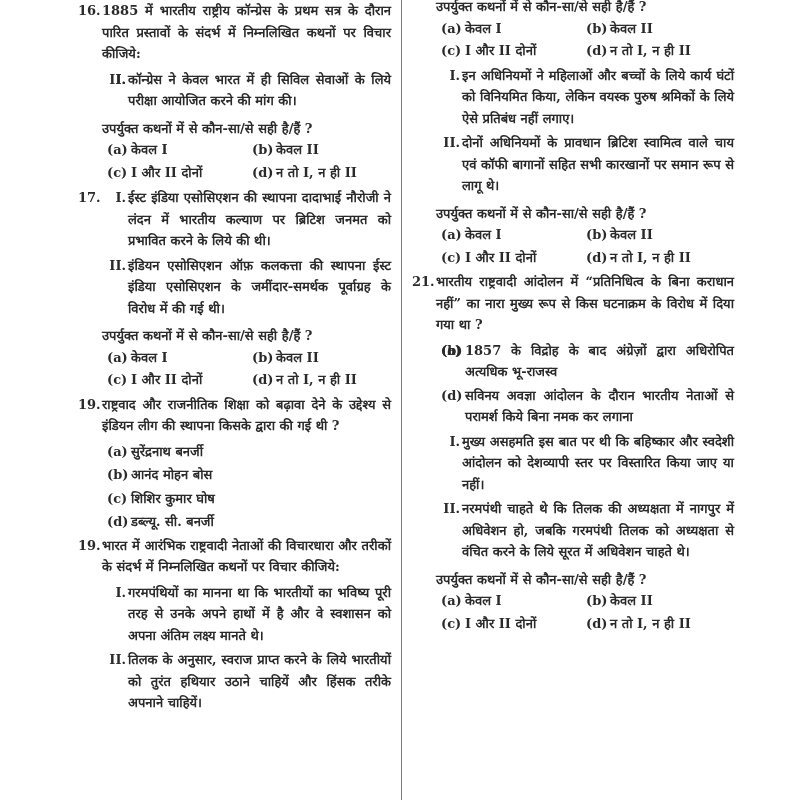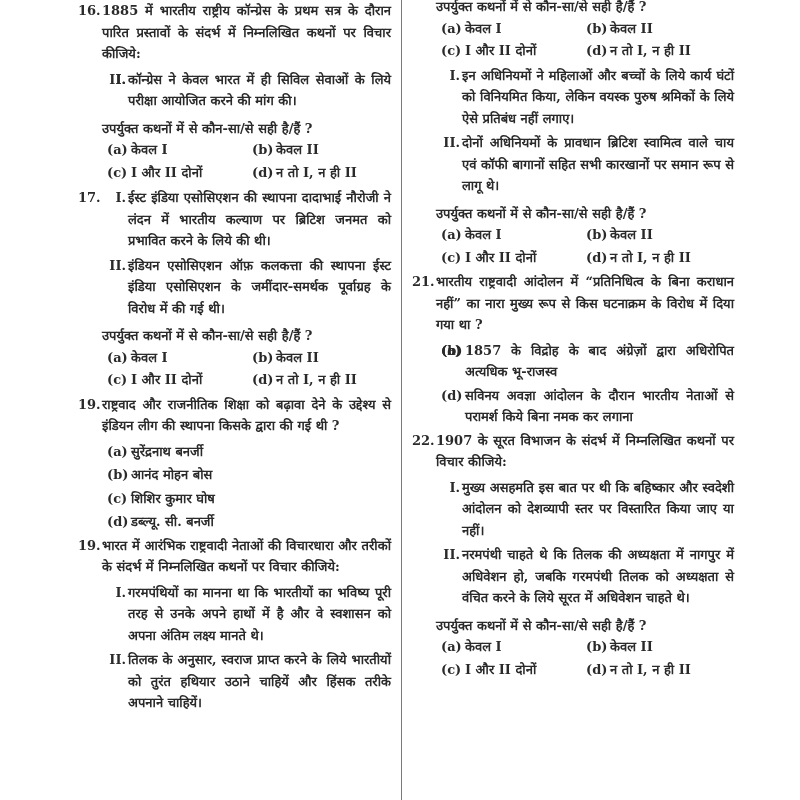--- a/index.html
+++ b/index.html
@@ -137,24 +137,20 @@
     </div>
     <div class="opts1">
       <div class="opt"><span class="ol">(a)</span></div>
       <div class="opt"><span class="ol">(b)</span></div>
       <div class="opt"><span class="ol">(c)</span><span>1857 के विद्रोह के बाद अंग्रेज़ों द्वारा अधिरोपित अत्यधिक भू-राजस्व</span></div>
       <div class="opt"><span class="ol">(d)</span><span>सविनय अवज्ञा आंदोलन के दौरान भारतीय नेताओं से परामर्श किये बिना नमक कर लगाना</span></div>
     </div>
   </div>
 
   <div>
-    <div class="q">
-      <span class="qnum">22.</span>
-      <span>1907 के सूरत विभाजन के संदर्भ में निम्नलिखित कथनों पर विचार कीजिये:</span>
-    </div>
     <div class="stmt">
       <span class="snum">I.</span>
       <span>मुख्य असहमति इस बात पर थी कि बहिष्कार और स्वदेशी आंदोलन को देशव्यापी स्तर पर विस्तारित किया जाए या नहीं।</span>
     </div>
     <div class="stmt two">
       <span class="snum">II.</span>
       <span>नरमपंथी चाहते थे कि तिलक की अध्यक्षता में नागपुर में अधिवेशन हो, जबकि गरमपंथी तिलक को अध्यक्षता से वंचित करने के लिये सूरत में अधिवेशन चाहते थे।</span>
     </div>
     <div class="ask">उपर्युक्त कथनों में से कौन-सा/से सही है/हैं ?</div>
     <div class="opts2">

